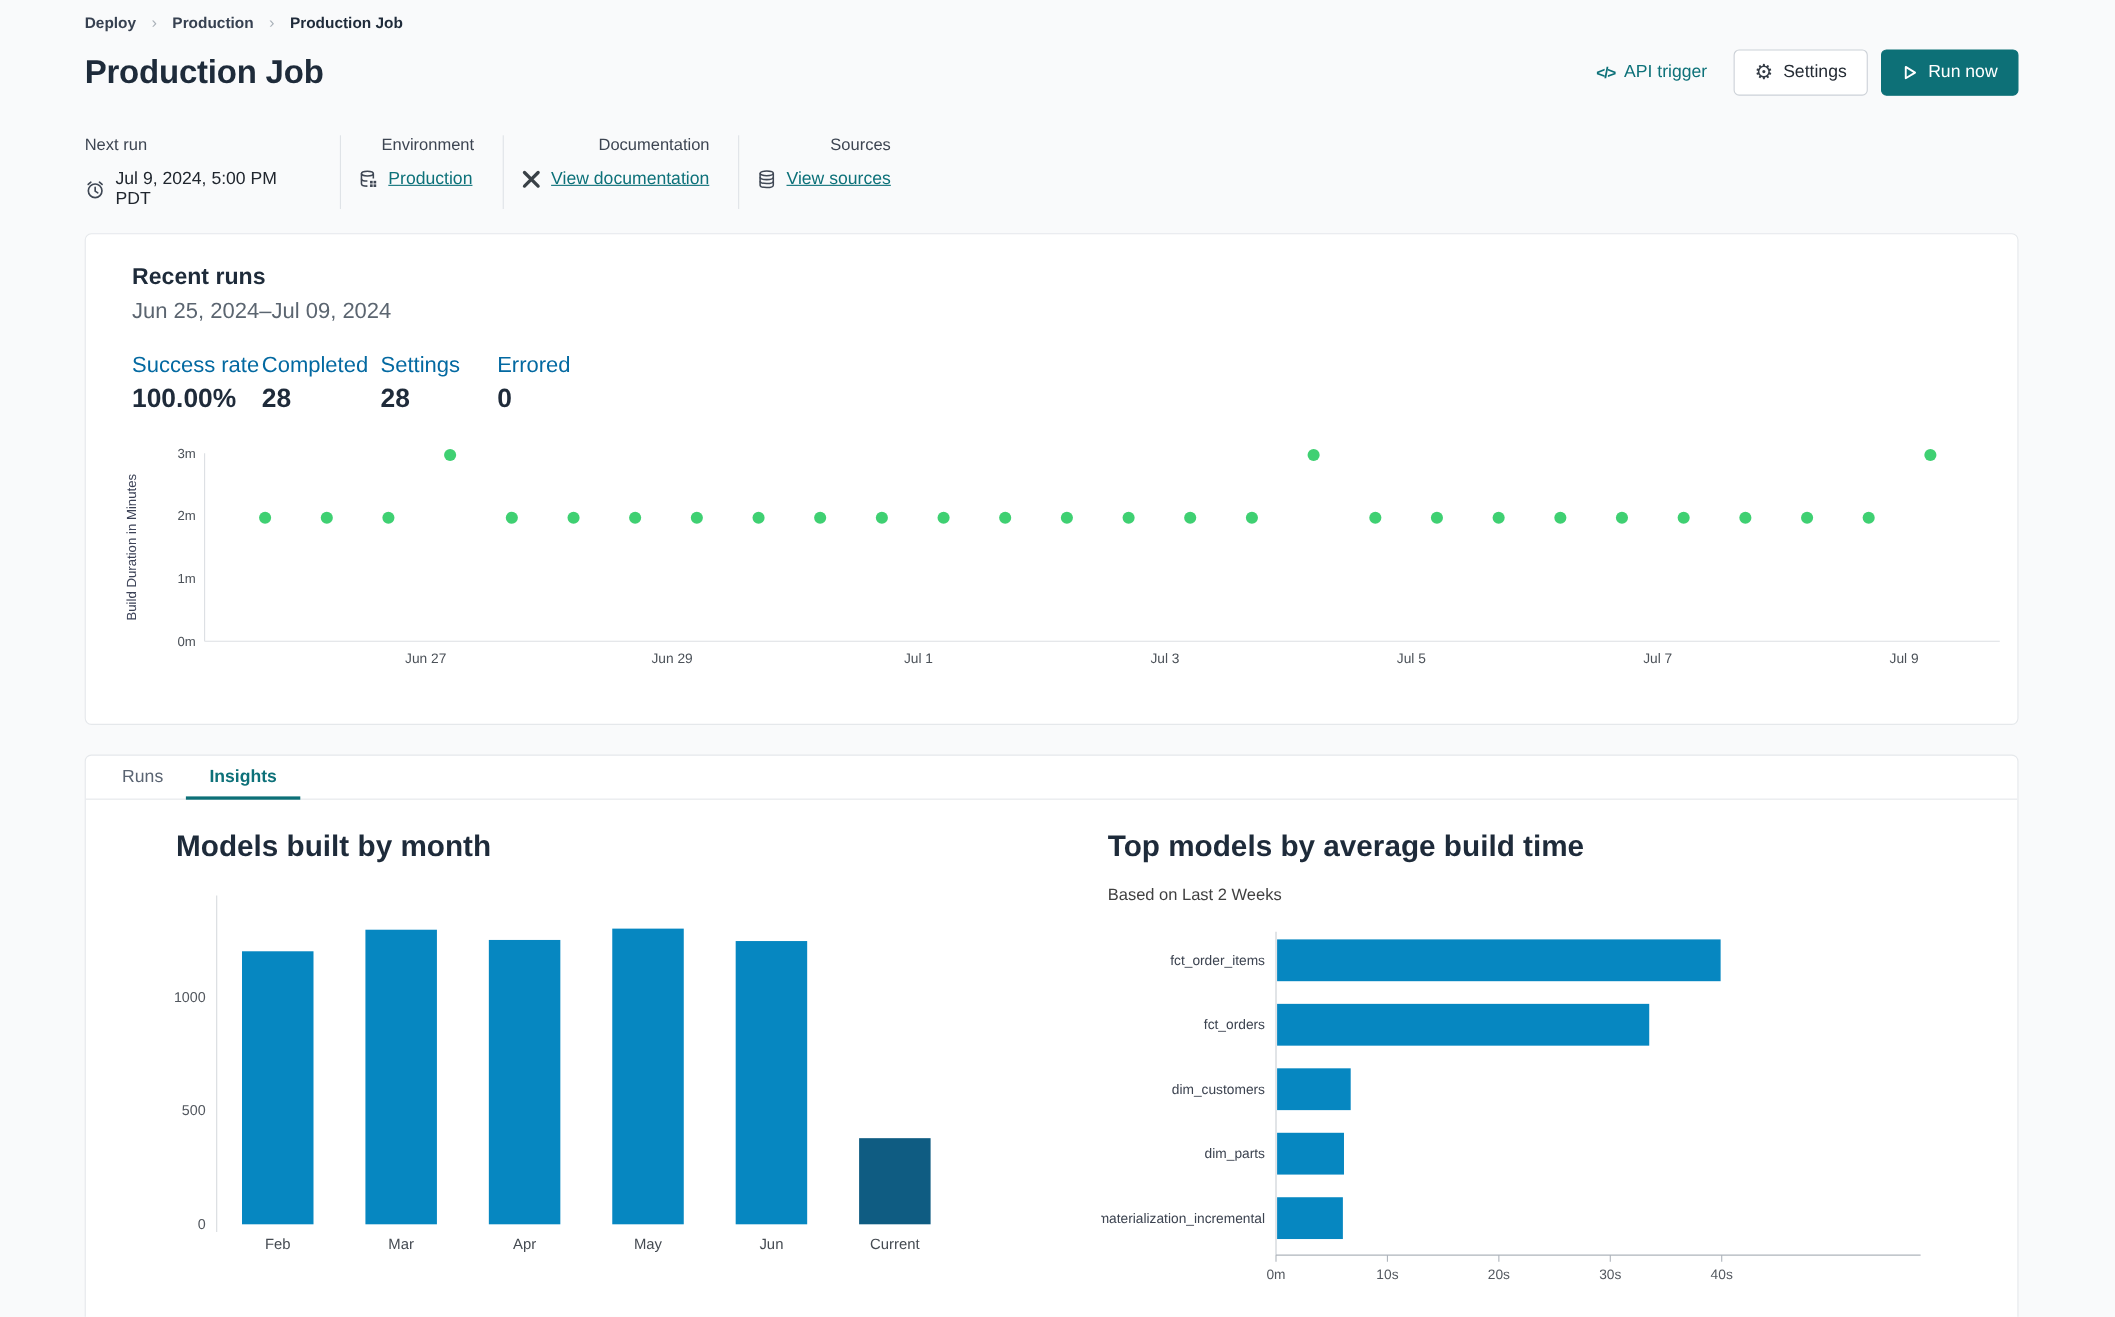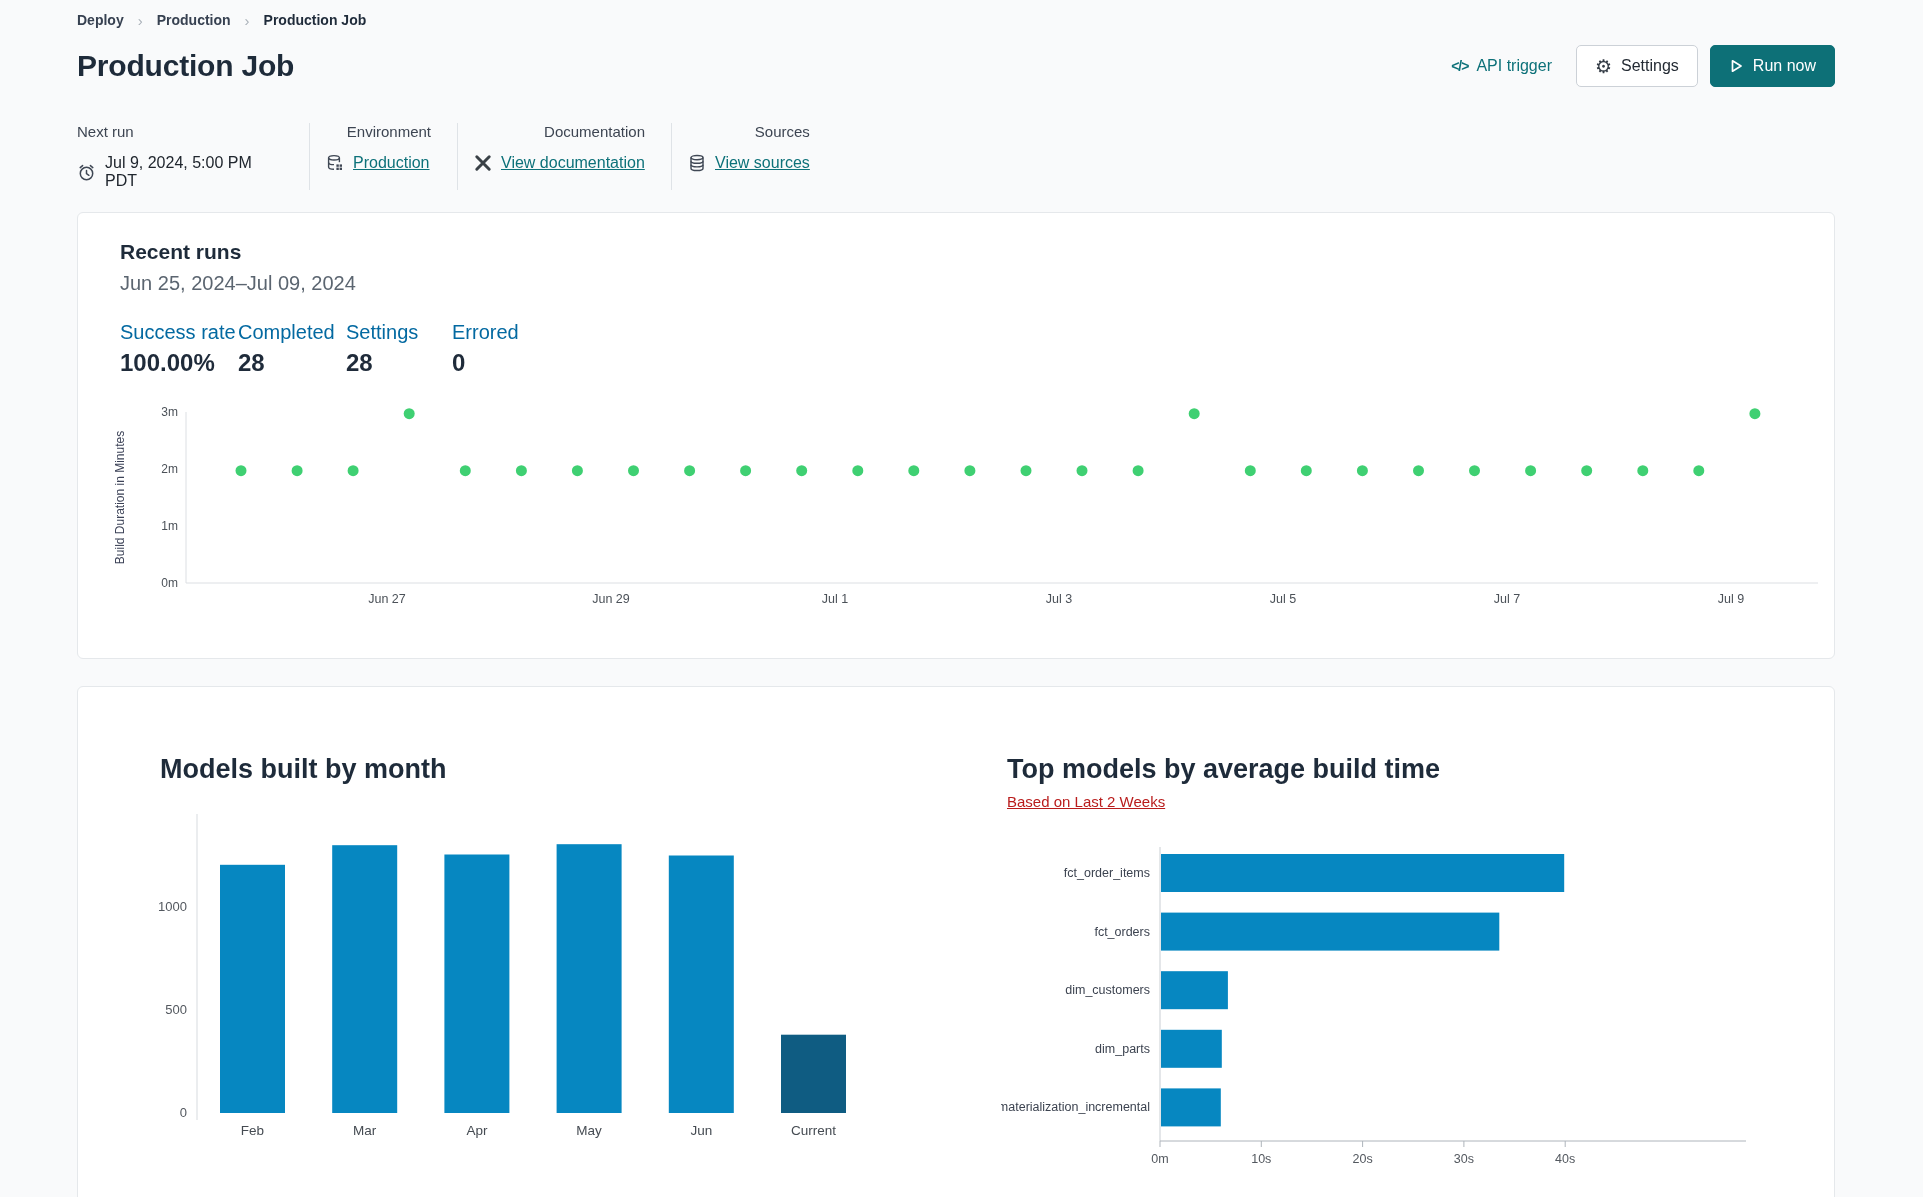--- a/index.html
+++ b/index.html
@@ -56,21 +56,21 @@
   
   .card-insights { margin-top:27px; height:529px; position:relative; overflow:hidden; }
   .tab-bar { display:flex; align-items:stretch; height:40px; border-bottom:1px solid #e4e7ea; padding-left:12px; }
   .tab { display:flex; align-items:center; padding:0 21px; font-size:16px; color:#5a6472; cursor:pointer; position:relative; }
   .tab.active { color:#0d7179; font-weight:700; }
   .tab.active::after { content:""; position:absolute; left:0; right:0; bottom:-1px; height:3px; background:#0d7077; }
 
   .chart-block-left  { position:absolute; left:82px;  top:67px; }
   .chart-block-right { position:absolute; left:929px; top:67px; }
   .chart-title { font-size:27px; font-weight:700; color:#1e2b3a; }
-  .chart-subtitle { margin-top:8px; font-size:15px; color:#b91c1c;text-decoration:underline; }
+  .chart-subtitle { margin-top:20px; font-size:15px; color:#404040; }
   .bar-svg-wrap  { position:absolute; left:20px;  top:117px; }
   .hbar-svg-wrap { position:absolute; left:923px; top:142px; }
 
   svg text { font-family:"Liberation Sans", sans-serif; }
 </style>
 </head>
 <body>
 
 <div class="content">
 
@@ -228,20 +228,24 @@
           <circle cx="1376.5" cy="77.7" r="5.5" fill="#3fd072"></circle>
           <circle cx="1432.6" cy="77.7" r="5.5" fill="#3fd072"></circle>
           <circle cx="1488.7" cy="77.7" r="5.5" fill="#3fd072"></circle>
           <circle cx="1544.8" cy="77.7" r="5.5" fill="#3fd072"></circle>
           <circle cx="1600.8" cy="77.7" r="5.5" fill="#3fd072"></circle>
           <circle cx="1656.9" cy="20.7" r="5.5" fill="#3fd072"></circle>
         </svg></div>
   </div>
 
   <div class="card card-insights">
+    <div class="tab-bar">
+      <div class="tab">Runs</div>
+      <div class="tab active">Insights</div>
+    </div>
 
     <div class="chart-block-left">
       <div class="chart-title">Models built by month</div>
     </div>
     <div class="bar-svg-wrap" id="bar-chart"><svg width="840" height="350" viewBox="0 0 840 350">
           <line x1="99" y1="10" x2="99" y2="316" stroke="#d7dbdf" stroke-width="1"></line>
           <text x="89" y="313" text-anchor="end" font-size="13" fill="#53585f">0</text>
           <text x="89" y="210" text-anchor="end" font-size="13" fill="#53585f">500</text>
           <text x="89" y="107" text-anchor="end" font-size="13" fill="#53585f">1000</text>
           <rect x="122.0" y="60.8" width="65" height="248.2" fill="#0687c1"></rect>

